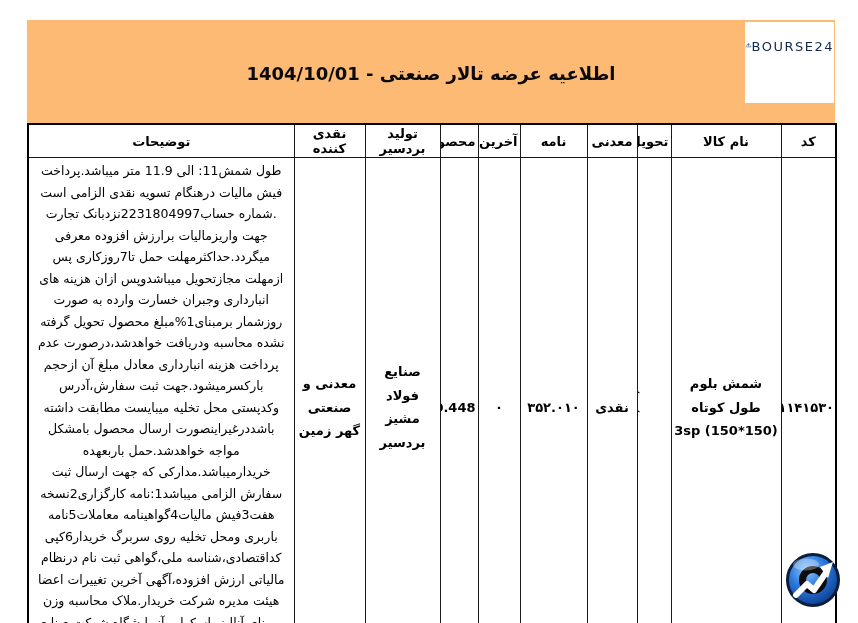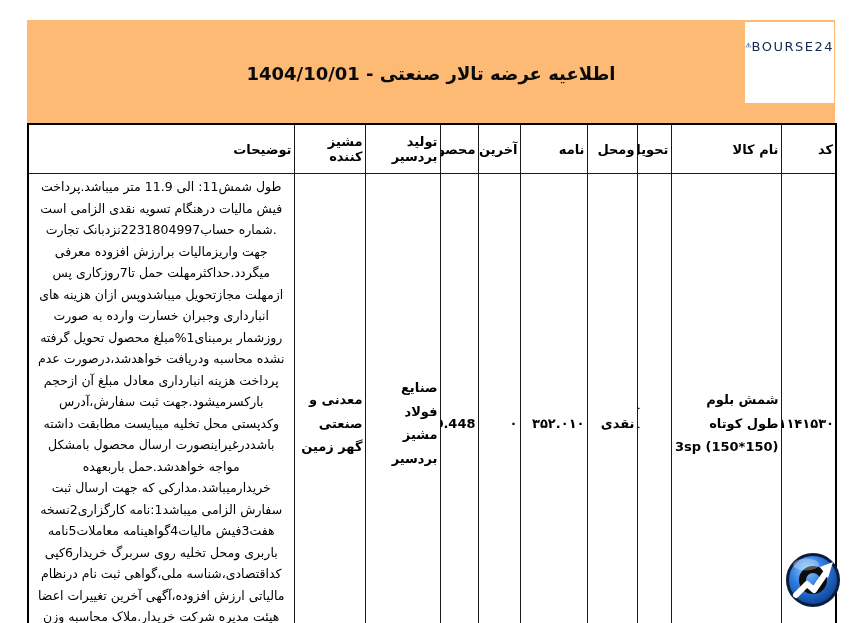--- a/index.html
+++ b/index.html
@@ -57,23 +57,23 @@
     position: absolute;
     left: 27px; top: 123px;
     width: 810px;
     border-collapse: collapse;
     table-layout: fixed;
     direction: rtl;
     border: 2px solid #000;
   }
   .offer-table th, .offer-table td {
     border: 1px solid #1a1a1a;
-    text-align: right;
+    text-align: center;
     vertical-align: middle;
-    padding: 9px 2px;
+    padding: 1px 2px;
     overflow: hidden;
   }
   .offer-table th {
     height: 24px;
     font-size: 13px;
     font-weight: bold;
     background: #ffffff;
   }
   .offer-table td {
     height: 460px;
@@ -132,26 +132,26 @@
       <col style="width:38px">
       <col style="width:75px">
       <col style="width:71px">
       <col>
     </colgroup>
     <thead>
       <tr>
         <th>کد</th>
         <th>نام کالا</th>
         <th>تحویل</th>
-        <th>ومحل</th>
+        <th>معدنی</th>
         <th>نامه</th>
         <th>آخرین</th>
         <th>محصول</th>
         <th>تولید بردسیر</th>
-        <th>مشیز کننده</th>
+        <th>نقدی کننده</th>
         <th>توضیحات</th>
       </tr>
     </thead>
     <tbody>
       <tr>
         <td><span class="num">۱۱۴۱۵۳۰</span></td>
         <td>شمش بلوم طول کوتاه (150*150) 3sp</td>
         <td><span class="vertical-text">۱۴۰۴/۱۰/۰۶</span></td>
         <td>نقدی</td>
         <td><span class="num">۳۵۲.۰۱۰</span></td>

